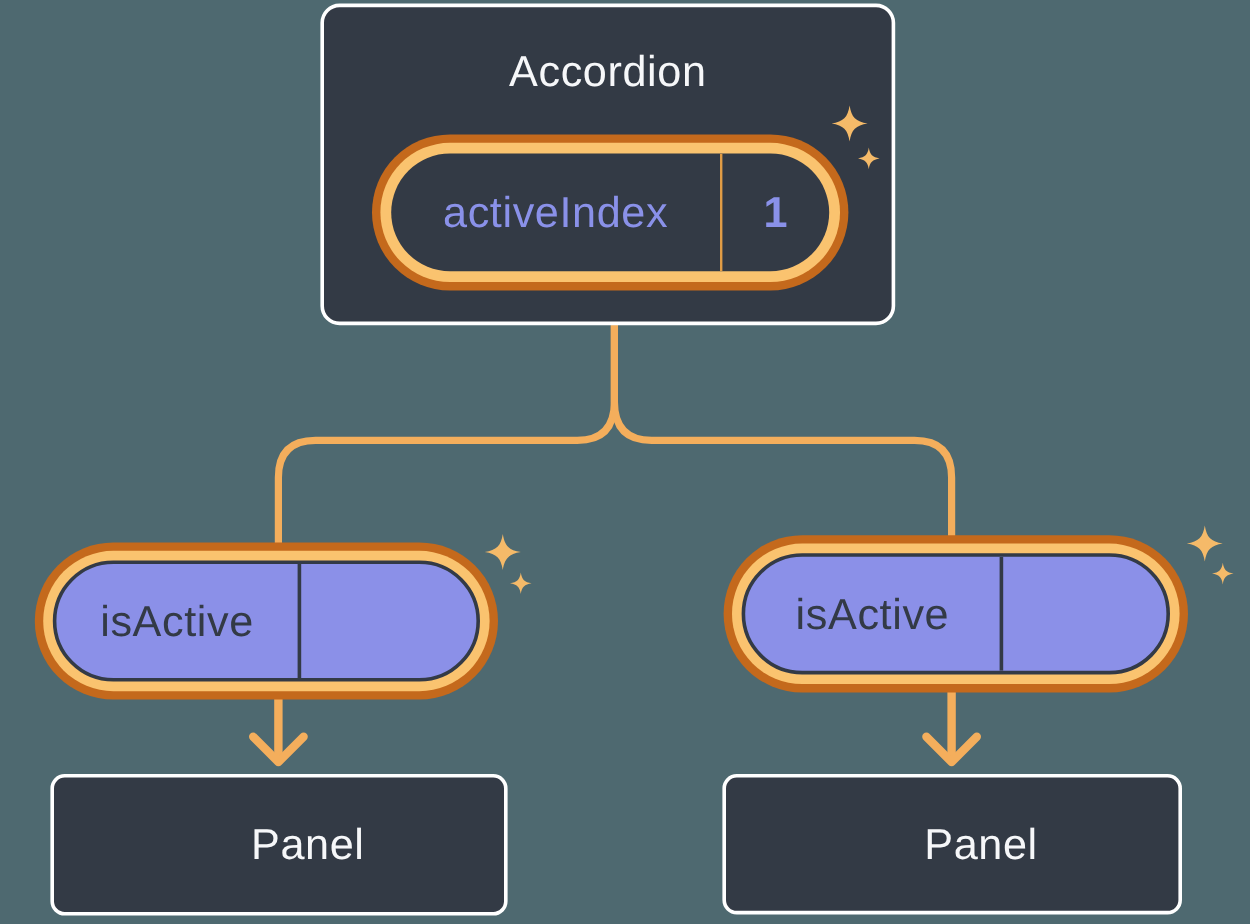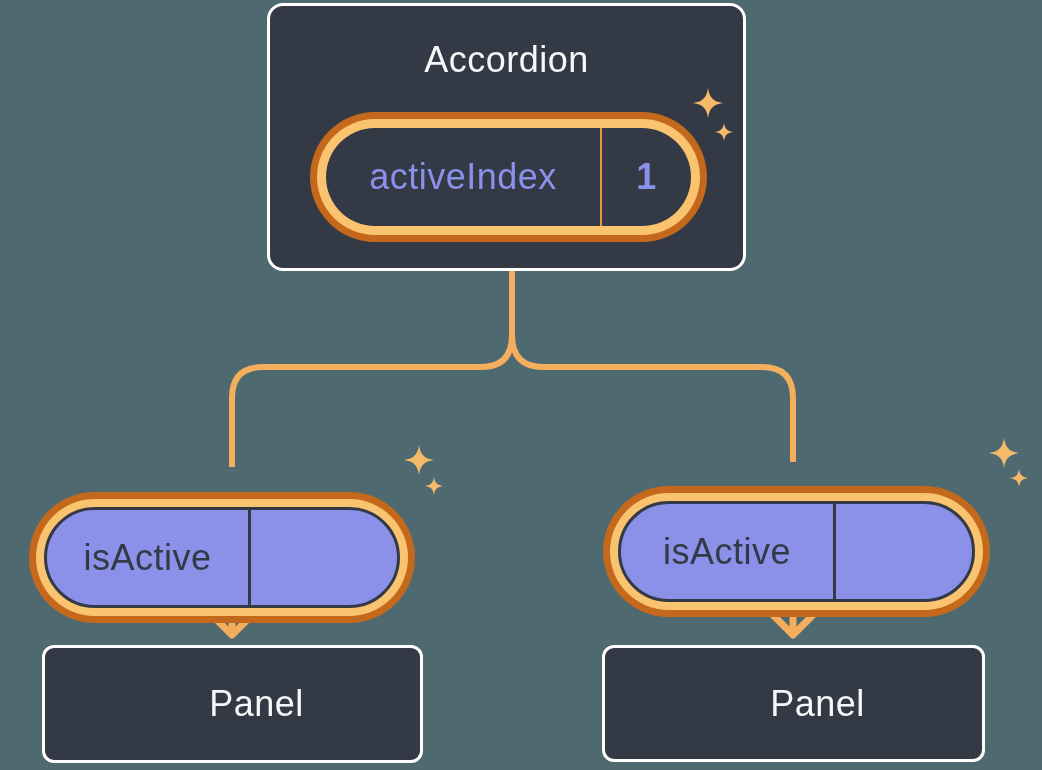--- a/index.html
+++ b/index.html
@@ -67,21 +67,20 @@
     margin-top:12px;
   }
   .pill.state-pill .seg.name { width:274px; }
   .pill.state-pill .divider { width:2px; background:var(--pill-divider-orange); }
 
   .pill.prop-pill {
     background:var(--purple-fill);
     border:3px solid var(--dark-text);
     box-shadow: 0 0 0 8px var(--gold-ring), 0 0 0 15px var(--orange-ring);
     color:var(--dark-text);
-    margin-top:40px;
   }
   .pill.prop-pill .divider { width:3px; background:var(--dark-text); }
   .pill.prop-pill.left  { left:44px;  top:467px; width:356px; height:101px; }
   .pill.prop-pill.left  .seg.name { width:201px; }
   .pill.prop-pill.right { left:618px; top:461px; width:357px; height:101px; }
   .pill.prop-pill.right .seg.name { width:212px; }
 
   svg.sparkles {
     position:absolute; z-index:4;
     width:60px; height:70px;

